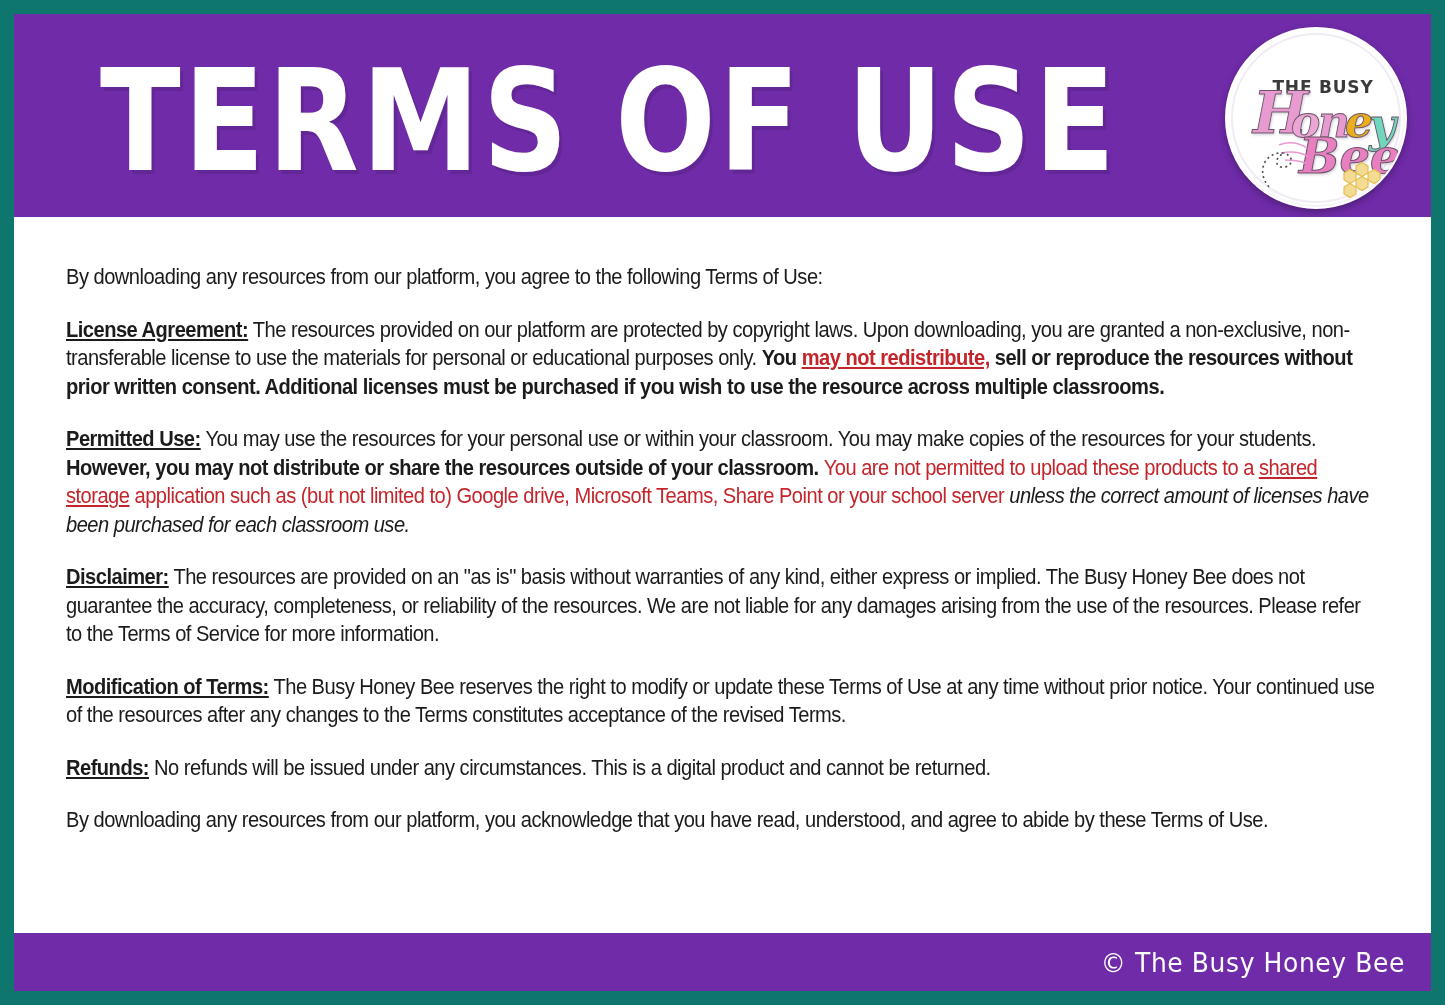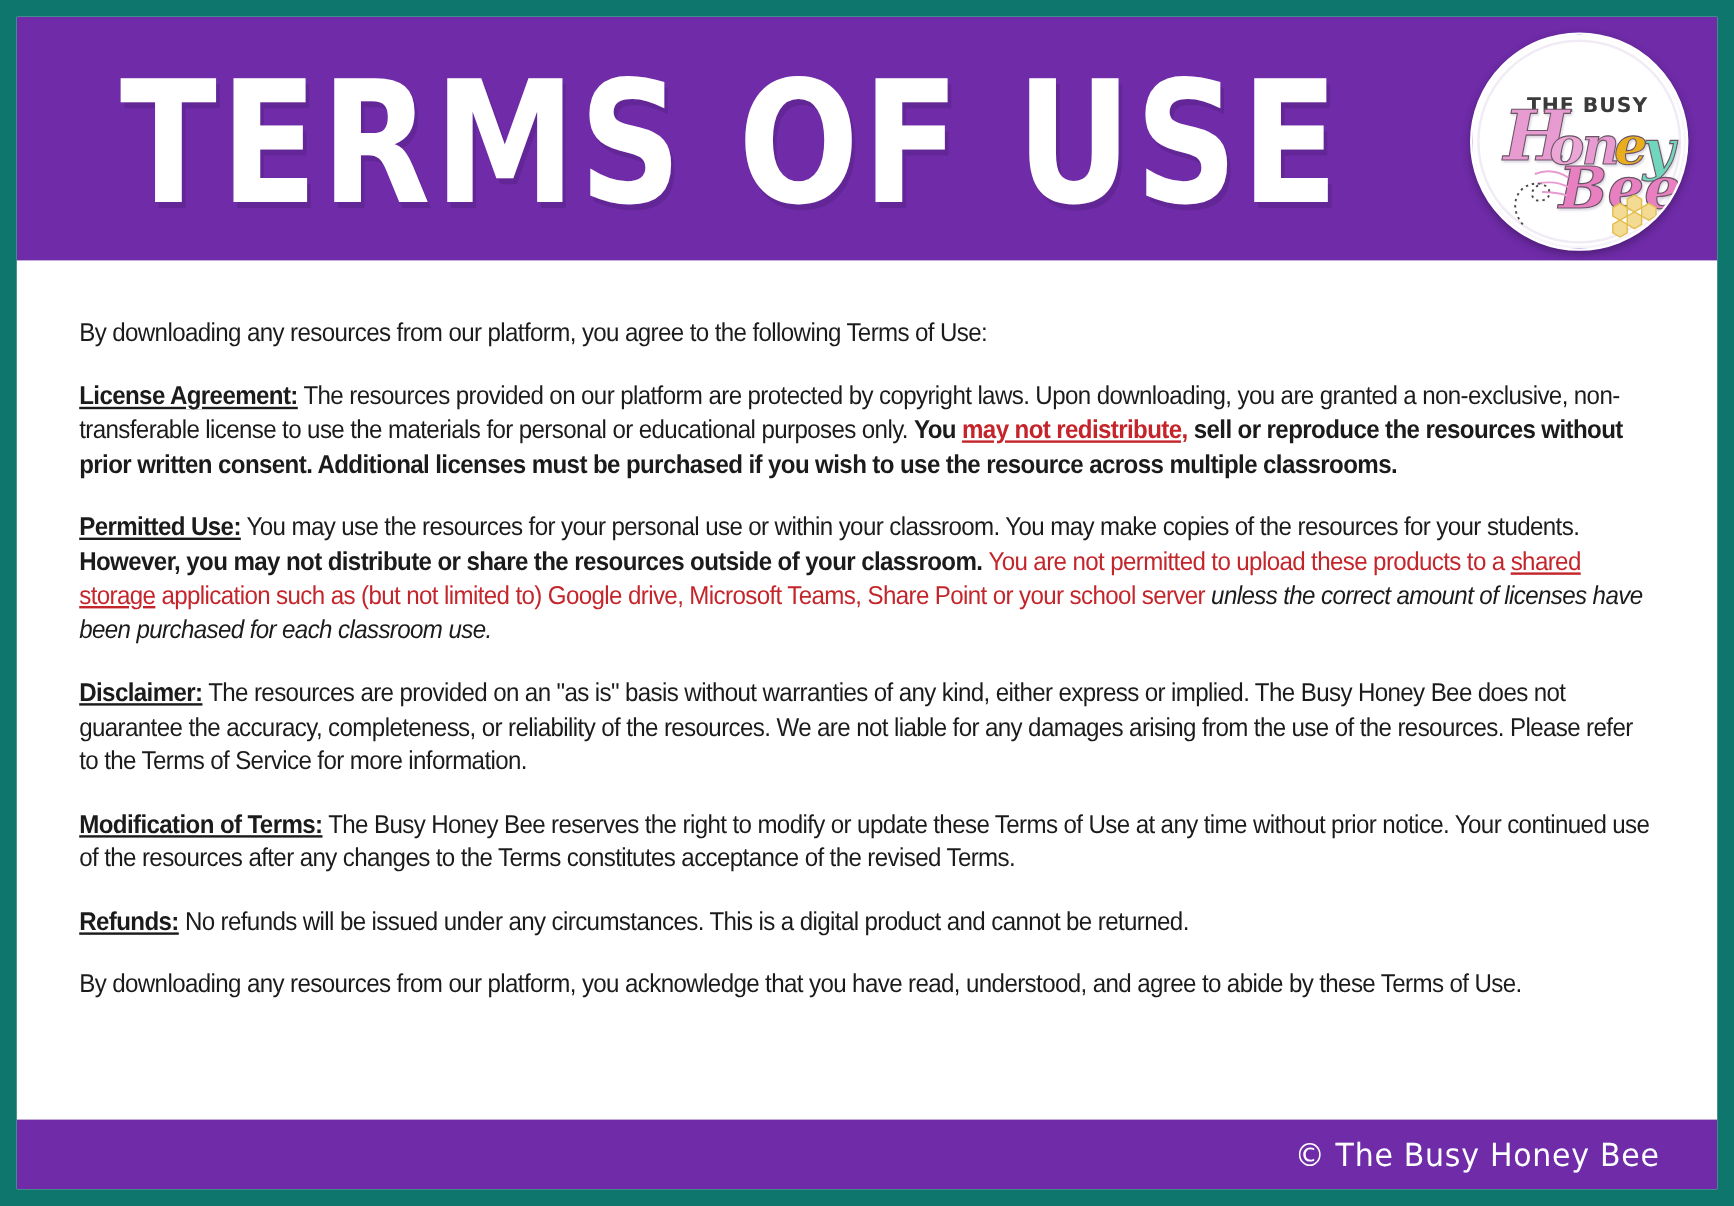--- a/index.html
+++ b/index.html
@@ -112,21 +112,21 @@
     font-size: 21.5px;
   }
 
   
   .footer {
     flex: 0 0 58px;
     background: #6F2BA8;
     display: flex;
     align-items: center;
     justify-content: flex-end;
-    padding-right: 48px;
+    padding-right: 26px;
     box-sizing: border-box;
   }
   .footer-text {
     color: #ffffff;
     font-family: "DejaVu Sans", sans-serif;
     font-size: 25px;
     letter-spacing: 0.6px;
     transform: scaleY(1.06);
   }
 </style>

